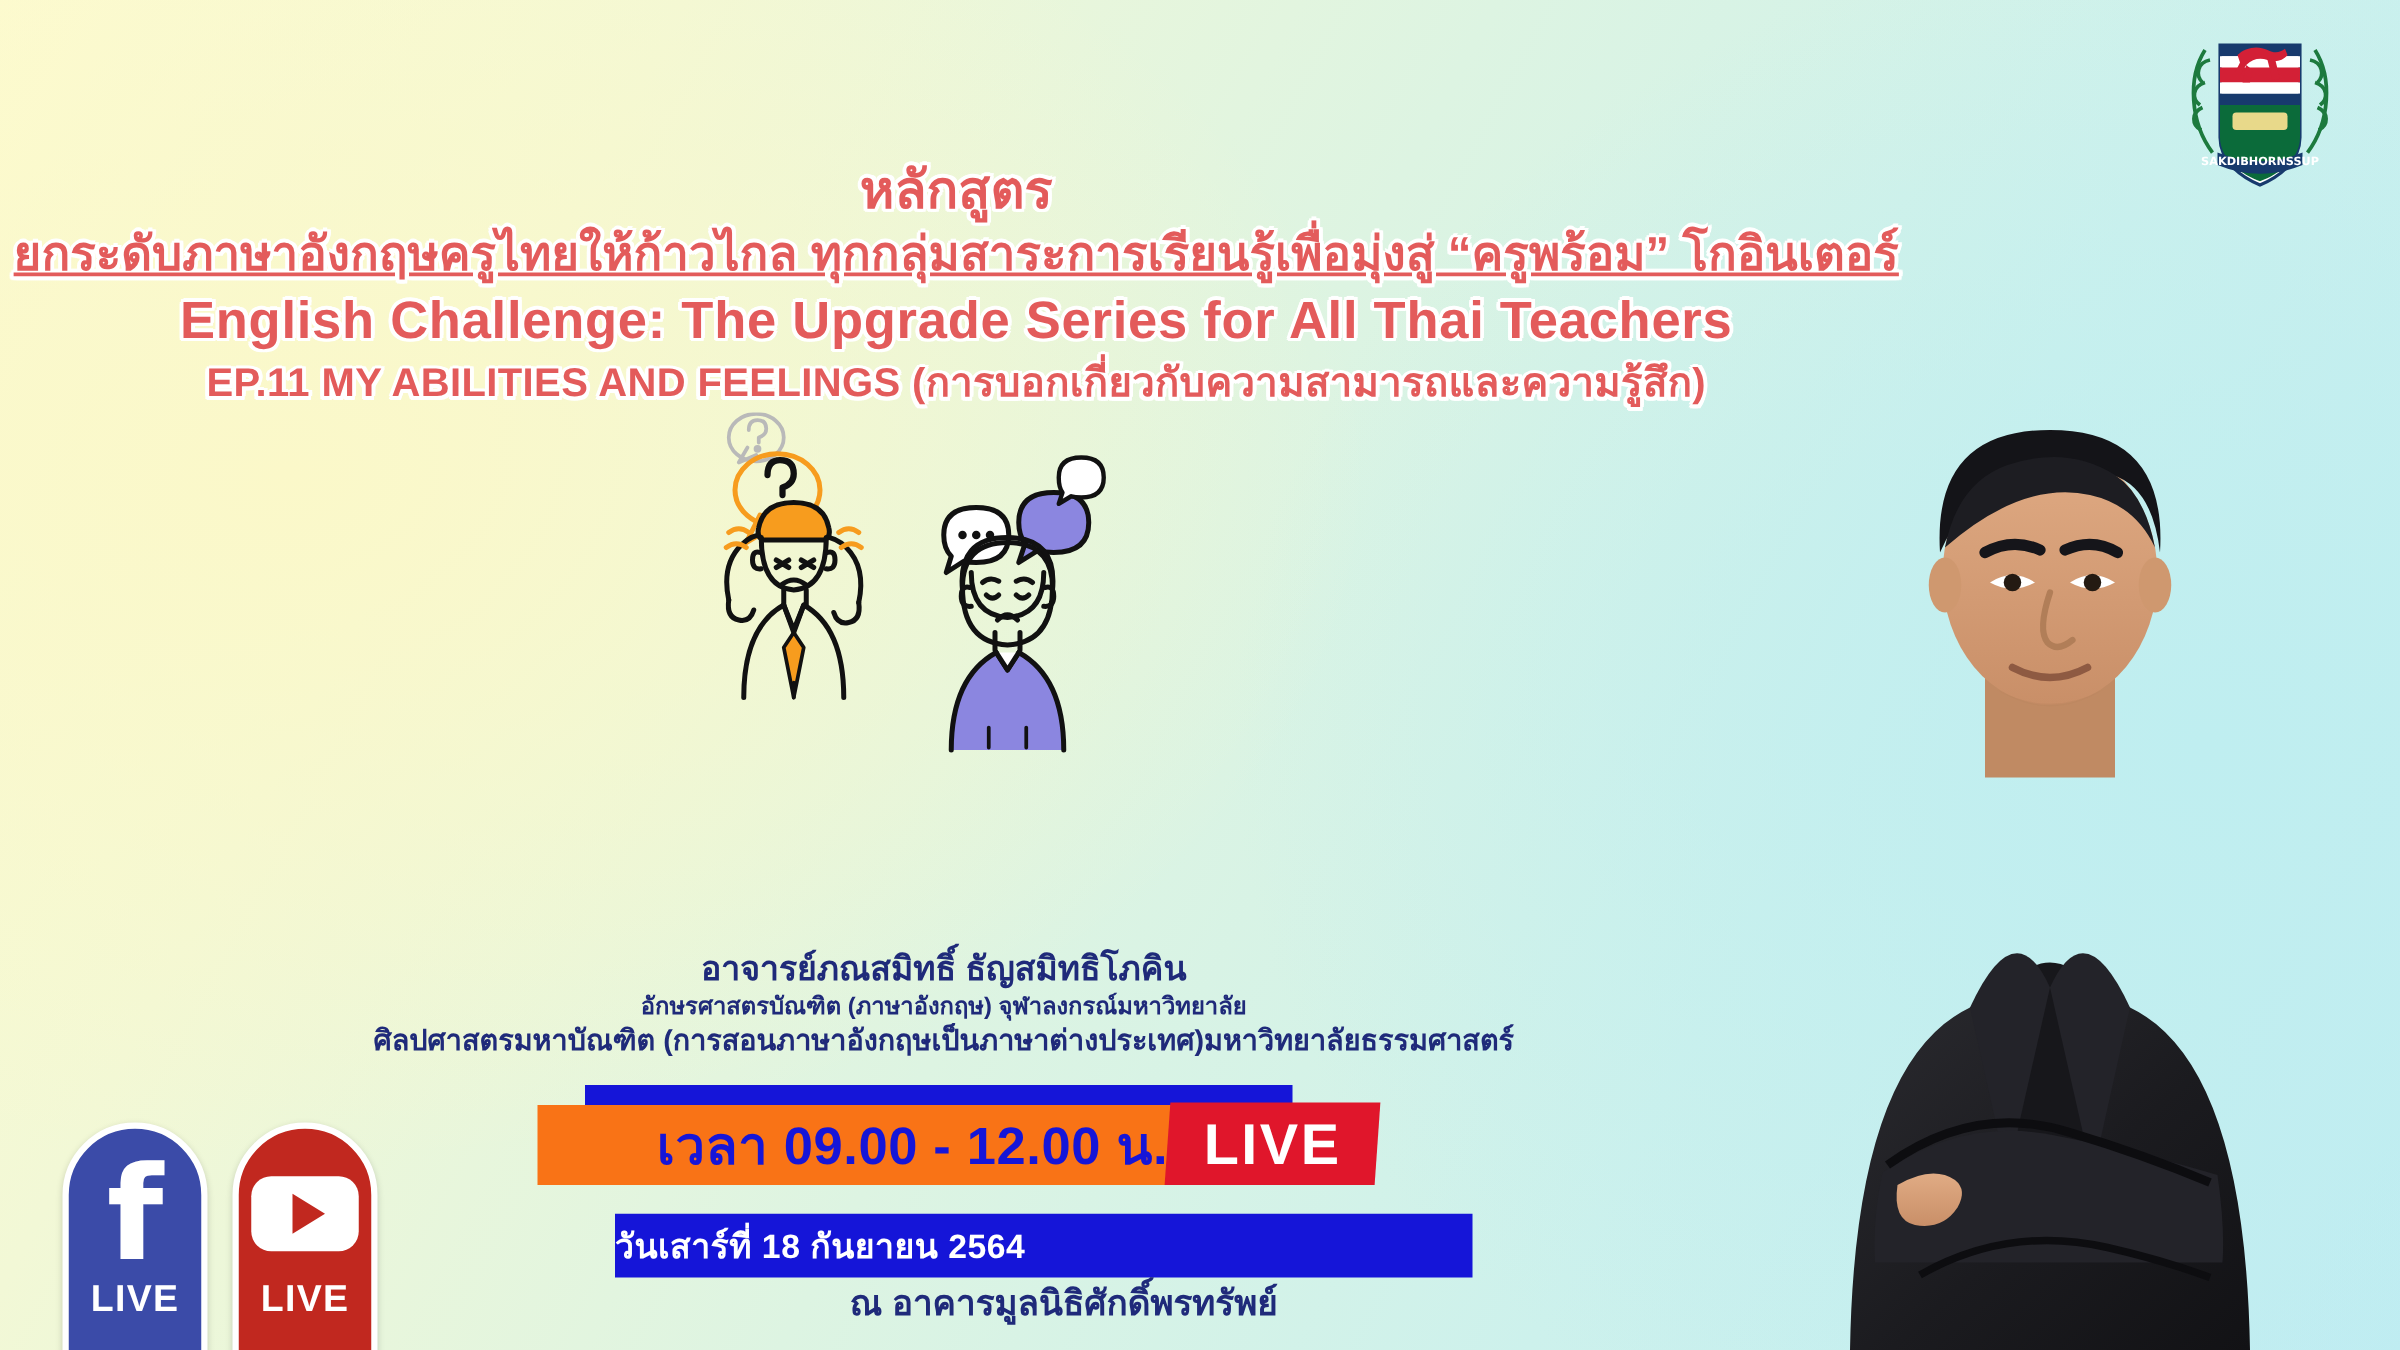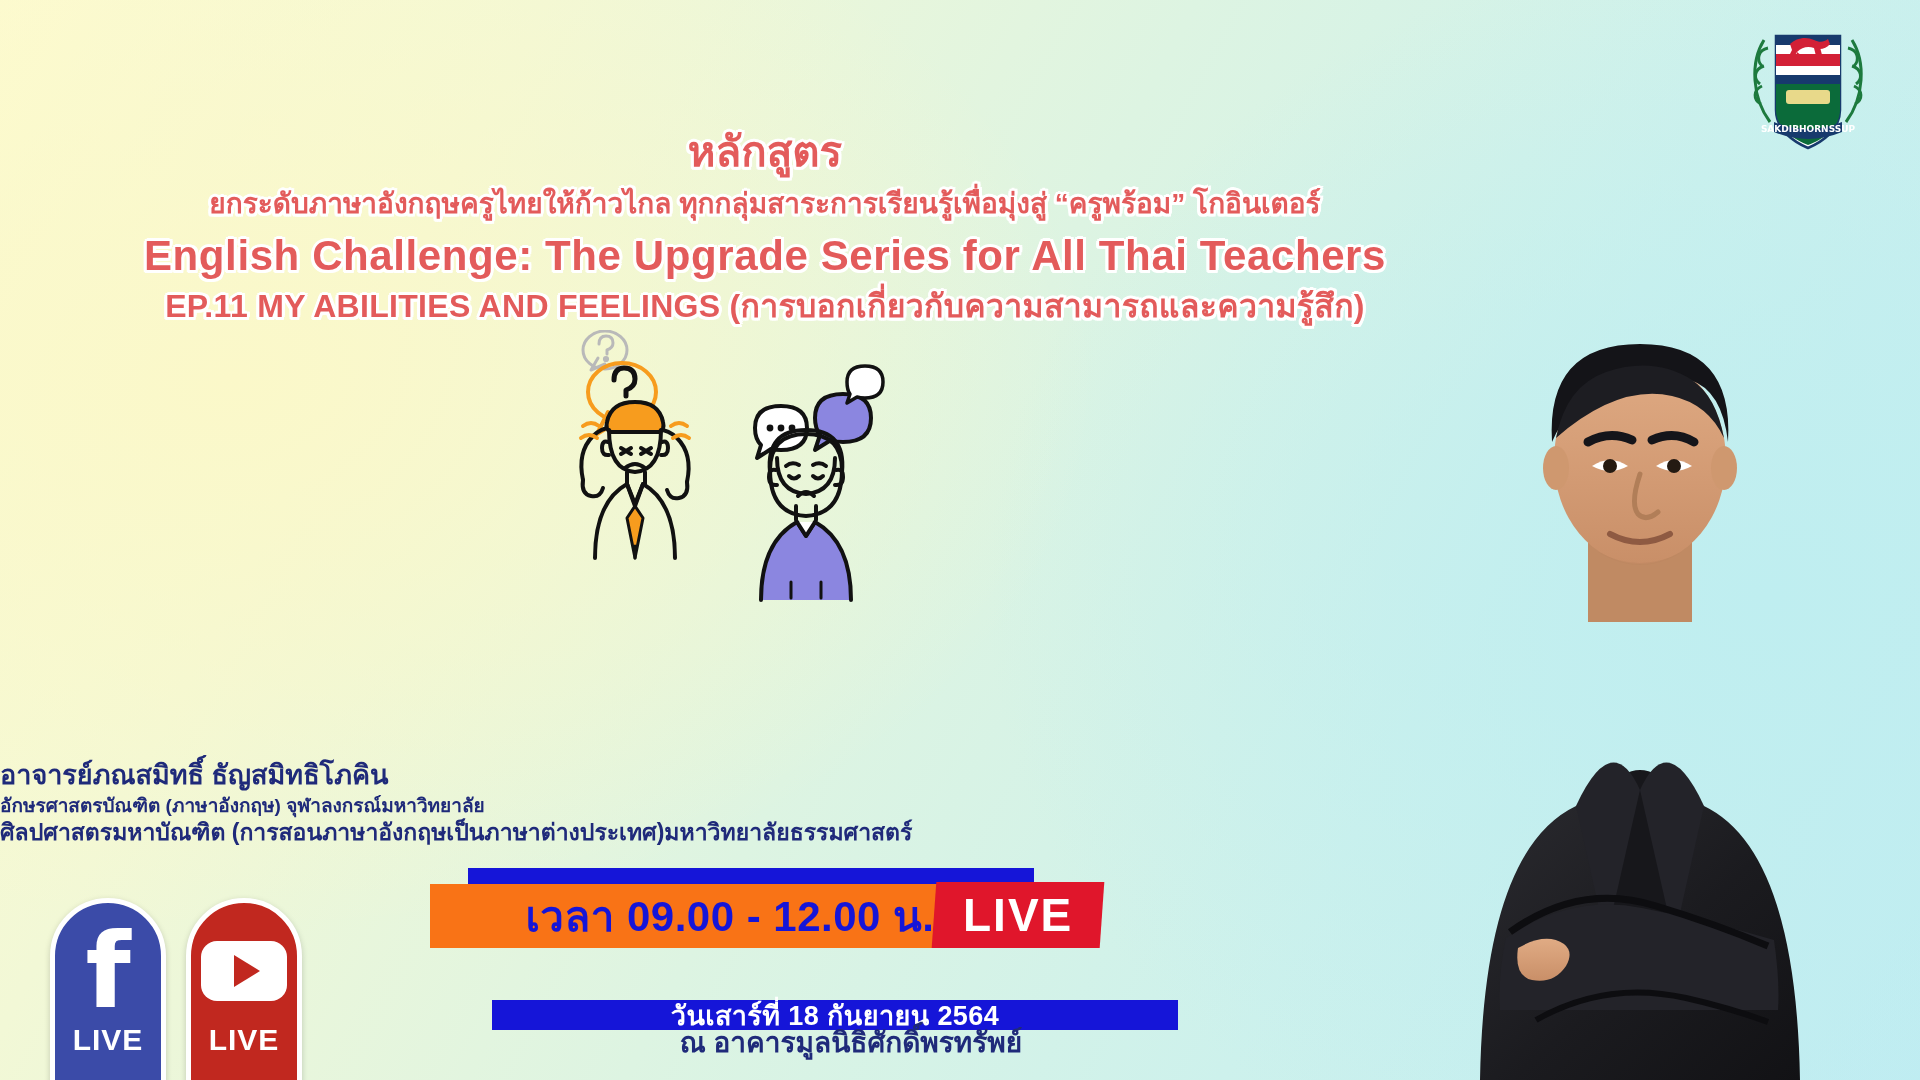--- a/index.html
+++ b/index.html
@@ -31,30 +31,30 @@
   }
   .red-stack { position:absolute; top:128px; left:0; width:1530px; text-align:center; }
   .red {
     color:#e35b5b; font-weight:700;
     text-shadow: -2px -2px 0 #fff, 2px -2px 0 #fff, -2px 2px 0 #fff, 2px 2px 0 #fff,
                   0 3px 0 #fff, 3px 0 0 #fff, -3px 0 0 #fff, 0 -3px 0 #fff,
                   -2px 3px 0 #fff, 3px -2px 0 #fff, 2px 3px 0 #fff, -3px 2px 0 #fff;
     white-space:nowrap;
   }
   .l-course  { font-size:42px; line-height:48px; }
-  .l-thaihead{ font-size:28px; line-height:56px; }
+  .l-thaihead{ font-size:38px; line-height:56px;text-decoration:underline; }
   .l-enghead { font-size:42px; line-height:48px; letter-spacing:.6px; }
   .l-ep      { font-size:32px; line-height:52px; letter-spacing:.3px; }
 
   
   .illus { position:absolute; left:565px; top:330px; width:420px; height:290px; }
   .illus svg { width:100%; height:100%; display:block; }
 
   
-  .cred { position:absolute; top:758px; left:0; width:1510px; color:#1f2a7a; }
+  .cred { position:absolute; top:758px; left:0; width:1510px; text-align:center; color:#1f2a7a; }
   .cred .nm { font-size:27px; font-weight:700; line-height:34px; }
   .cred .d1 { font-size:19px; font-weight:700; line-height:27px; }
   .cred .d2 { font-size:23px; font-weight:700; line-height:26px; }
 
   
   .bar-blue-top { position:absolute; left:468px; top:868px; width:566px; height:16px; background:#1515d8; }
   .time-box {
     position:absolute; left:430px; top:884px; width:600px; height:64px;
     background:#f97316; display:flex; align-items:center; justify-content:center;
   }
@@ -64,22 +64,22 @@
     position:absolute; left:934px; top:882px; width:168px; height:66px;
     background:#e0162b; display:flex; align-items:center; justify-content:center;
     transform:skewX(-4deg);
   }
   .live-badge span {
     color:#fff; font-size:46px; font-weight:700; letter-spacing:2px;
     transform:skewX(4deg);
   }
 
   .date-box {
-    position:absolute; left:492px; top:1000px; width:686px; height:30px;
-    background:#1515d8; display:flex; align-items:center; justify-content:center;
+    position:absolute; left:492px; top:971px; width:686px; height:51px;
+    background:#1515d8; display:flex; align-items:center; justify-content:flex-start;
   }
   .date-box span { color:#fff; font-size:27px; font-weight:700; letter-spacing:.4px; }
 
   .venue { position:absolute; left:508px; top:1020px; width:686px; text-align:center; }
   .venue span { color:#1f2a7a; font-size:28px; font-weight:700; }
 
   
   .soc { position:absolute; bottom:-18px; }
   .soc.fb { left:50px; }
   .soc.yt { left:186px; }

